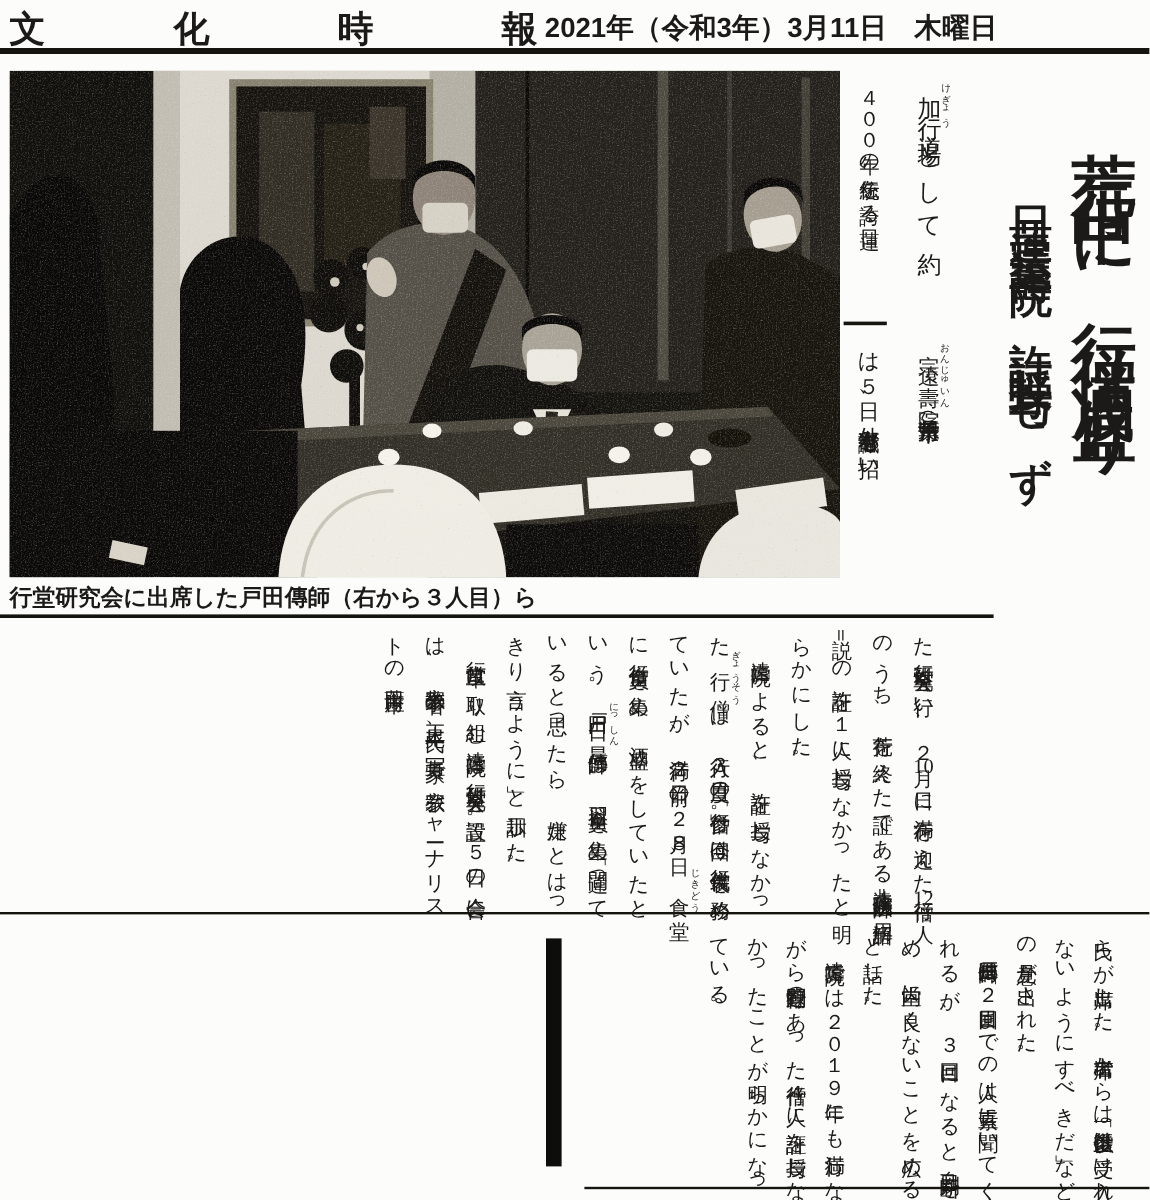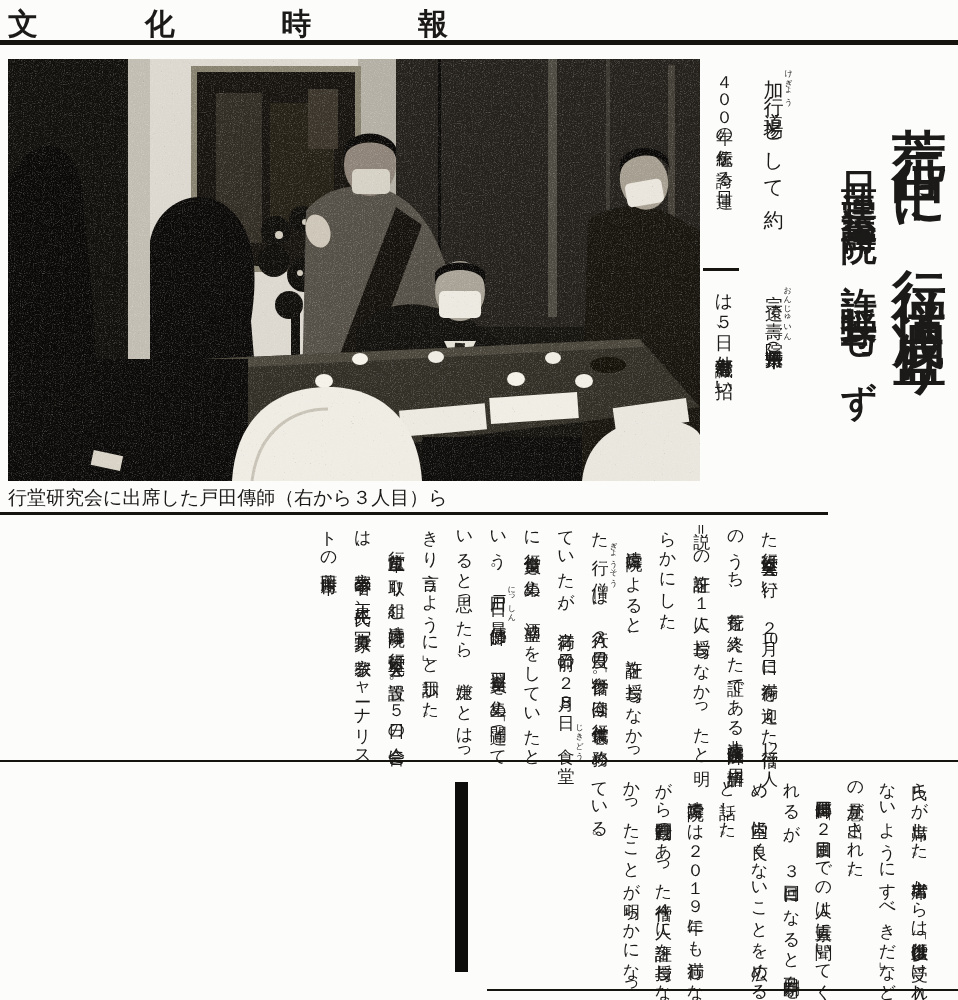--- a/index.html
+++ b/index.html
@@ -15,21 +15,21 @@
   .header-rule{left:0;top:40px;width:958px;height:5px;}
   .caption-rule{left:0;top:512px;width:828px;height:3px;}
   .mid-rule{left:0;top:760px;width:958px;height:2px;}
   .bottom-rule{left:487px;top:989px;width:471px;height:2px;}
   .lead-sep{left:703px;top:268px;width:36px;height:3px;}
   .cont-bar{position:absolute;left:455px;top:782px;width:13px;height:190px;background:#0d0d0b;}
   
   .photo{position:absolute;left:8px;top:59px;width:692px;height:422px;}
   .photo svg{display:block;width:692px;height:422px;}
   .caption{position:absolute;left:8px;top:485px;width:700px;
-           font-family:"Liberation Sans","DejaVu Sans",sans-serif;font-weight:normal;font-size:19px;}
+           font-family:"Liberation Sans","DejaVu Sans",sans-serif;font-weight:bold;font-size:19px;}
   
   .vert{writing-mode:vertical-rl;text-orientation:mixed;}
   .vert p{margin:0;text-align:justify;}
   ruby rt{font-size:8px;letter-spacing:0;font-weight:normal;}
   .tcy{text-combine-upright:all;}
   
   .headline{position:absolute;left:820px;top:62px;width:136px;height:702px;}
   .headline p{margin:0;font-family:"Liberation Sans","DejaVu Sans",sans-serif;font-weight:bold;}
   .headline-main{font-size:54px;letter-spacing:20px;line-height:73px;padding-top:22px;}
   .headline-sub{font-size:36px;letter-spacing:11px;line-height:48px;padding-top:82px;}
@@ -50,20 +50,21 @@
 <body>
 
 <div class="page">
 
   <div class="masthead">
     <span>文</span>
     <span>化</span>
     <span>時</span>
     <span>報</span>
   </div>
+  <div class="issue-date">2021年（令和3年）3月11日　木曜日</div>
   <div class="rule header-rule"></div>
 
   <div class="photo">
     <svg viewBox="0 0 692 422" xmlns="http://www.w3.org/2000/svg">
       <defs>
         <filter id="gw" x="0%" y="0%" width="100%" height="100%">
           <feTurbulence type="fractalNoise" baseFrequency="0.9" numOctaves="2" seed="3" result="t"></feTurbulence>
           <feColorMatrix in="t" type="matrix" values="0 0 0 0 0.95  0 0 0 0 0.94  0 0 0 0 0.90  1.1 1.1 1.1 0 -1.6"></feColorMatrix>
         </filter>
         <filter id="gb" x="0%" y="0%" width="100%" height="100%">

